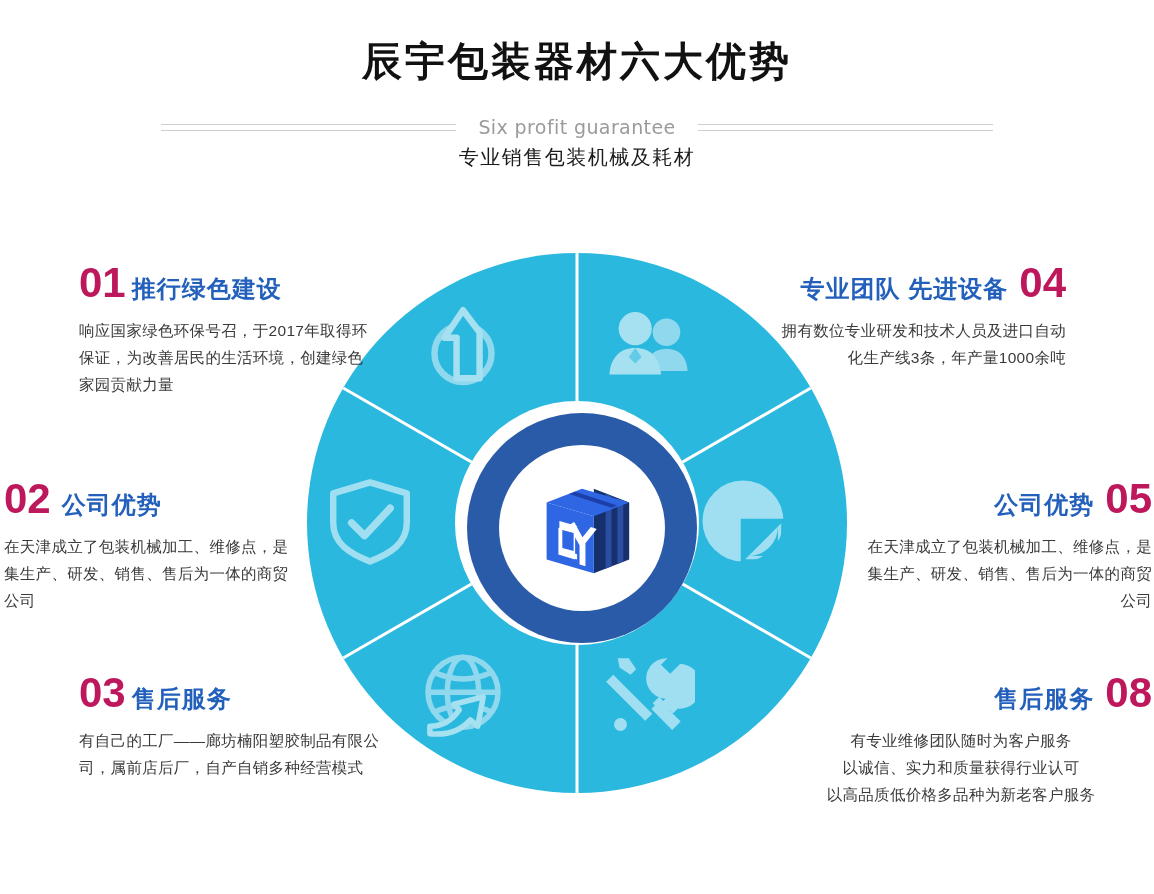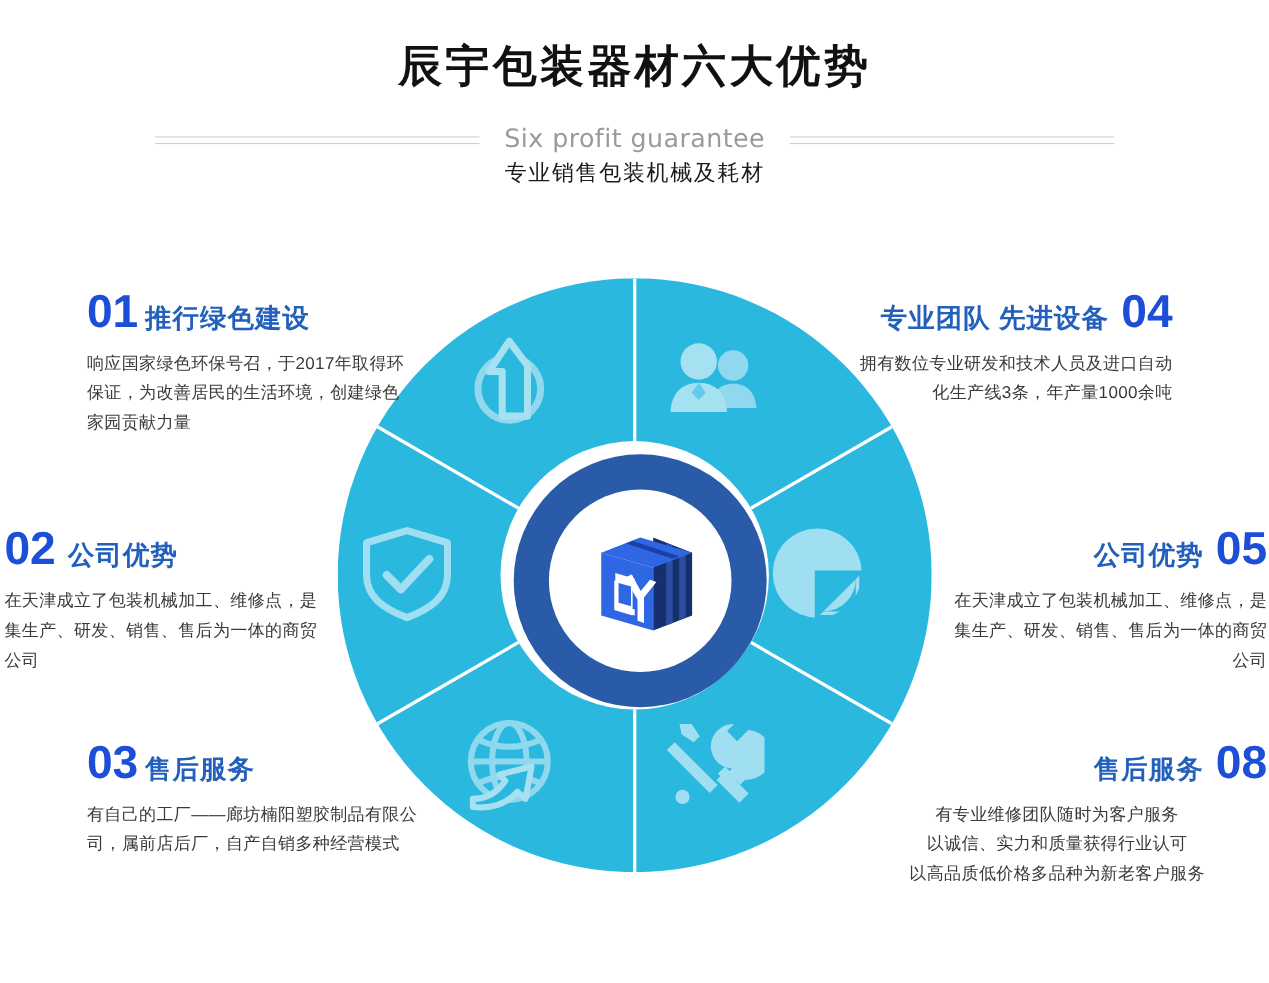--- a/index.html
+++ b/index.html
@@ -23,21 +23,21 @@
   }
   .sub-rule{
     position:absolute;top:110px;left:0;width:1154px;height:34px;
     display:flex;align-items:center;justify-content:center;gap:22px;
   }
   .rule-line{
     width:295px;height:5px;
     border-top:1px solid #cfcfcf;border-bottom:1px solid #cfcfcf;
   }
   .sub-en{
-    font-size:23px;color:#9a9a9a;letter-spacing:.4px;white-space:nowrap;
+    font-size:19px;color:#9a9a9a;letter-spacing:.4px;white-space:nowrap;
     font-family:"DejaVu Sans","Liberation Sans",sans-serif;
   }
   .sub-cn{
     position:absolute;top:144px;left:0;width:1154px;text-align:center;
     font-size:20px;color:#1b1b1b;letter-spacing:1.5px;
   }
 
   
   .wheel-wrap{
     position:absolute;left:307px;top:253px;width:540px;height:540px;
@@ -82,21 +82,21 @@
   .logo-box{width:118px;height:118px;}
   .logo-box svg{width:100%;height:100%;display:block;}
 
   
   .item{position:absolute;}
   .item .head{
     display:flex;align-items:baseline;white-space:nowrap;
     line-height:1;
   }
   .item .num{
-    font-size:42px;font-weight:bold;color:#1d4ed8;letter-spacing:0px;
+    font-size:42px;font-weight:bold;color:#be185d;letter-spacing:0px;
     font-family:"Liberation Sans","DejaVu Sans",sans-serif;
   }
   .item .ttl{
     font-size:24px;font-weight:bold;color:#2360bb;letter-spacing:1px;
   }
   .item .body{
     margin-top:13px;
     font-size:15.5px;color:#3a3a3a;line-height:27px;letter-spacing:.3px;
   }
   .left .head{justify-content:flex-start;}

